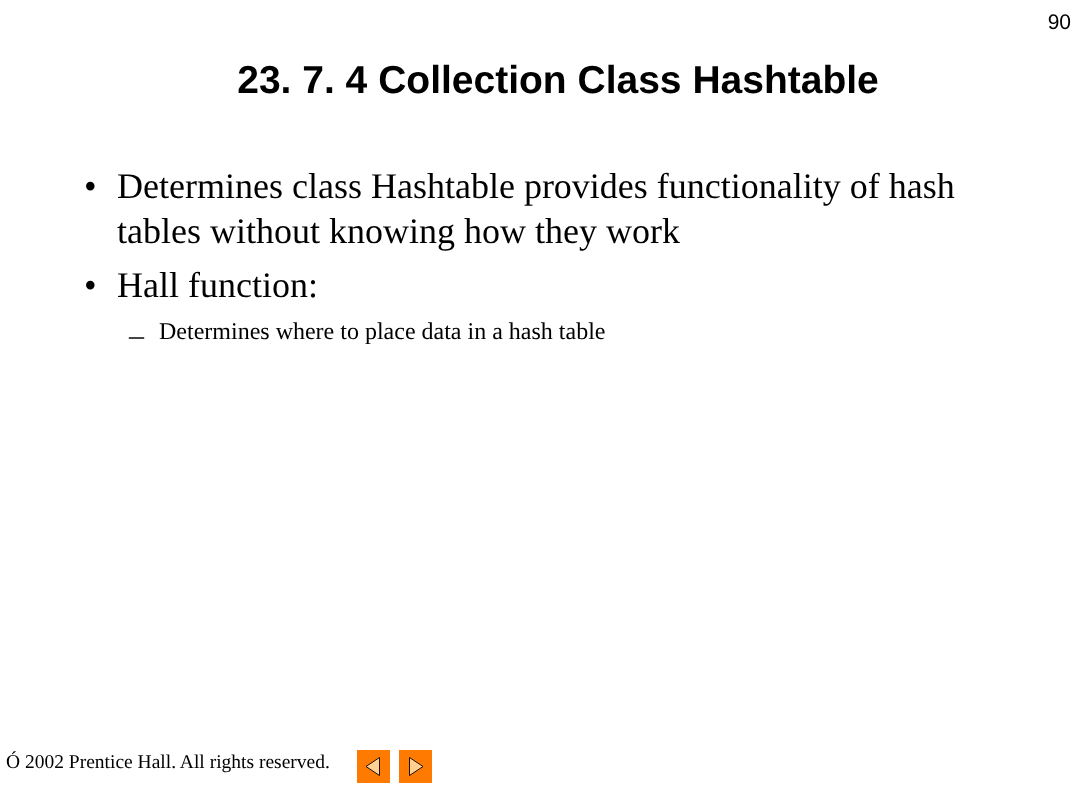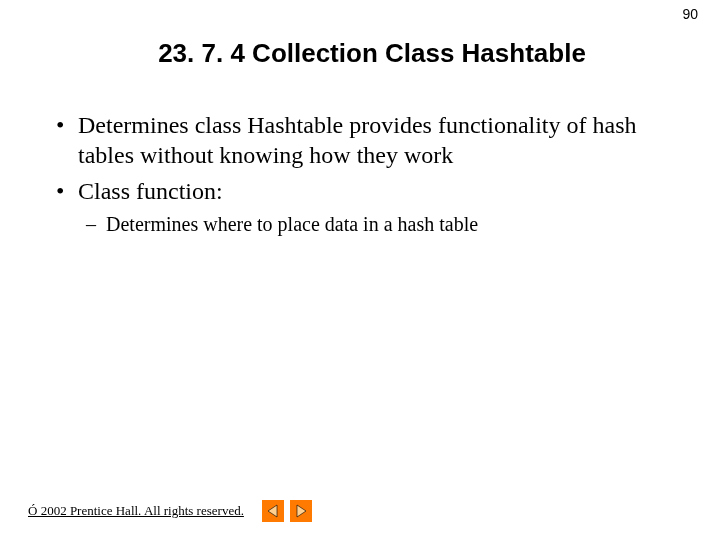--- a/index.html
+++ b/index.html
@@ -1,45 +1,45 @@
 <!DOCTYPE html>
 <html><head>
 <meta charset="utf-8">
 <style>
   * { margin: 0; padding: 0; box-sizing: border-box; }
   html, body { width: 720px; height: 540px; background: #fff; font-family: "Times New Roman", Times, serif; color: #000; }
   .slide { position: relative; width: 720px; height: 540px; }
-  .page-number { position: absolute; top: 6px; right: 22px; font-family: Arial, Helvetica, sans-serif; font-size: 14px; }
+  .page-number { position: absolute; top: 6px; right: 6px; font-family: Arial, Helvetica, sans-serif; font-size: 14px; }
   .title { position: absolute; top: 38px; left: 12px; width: 720px; text-align: center; font-family: Arial, Helvetica, sans-serif; font-weight: bold; font-size: 26px; }
   .body { position: absolute; top: 110px; left: 50px; width: 620px; }
   .bullet1 { position: relative; padding-left: 28px; font-size: 24px; line-height: 1.25; margin-bottom: 6px; }
   .bullet1::before { content: "•"; position: absolute; left: 6px; top: 0; font-size: 24px; }
-  .bullet2 { position: relative; padding-left: 56px; font-size: 20px; line-height: 1.25; margin-top: 6px; }
+  .bullet2 { position: relative; padding-left: 56px; font-size: 16px; line-height: 1.25; margin-top: 6px; }
   .bullet2::before { content: "–"; position: absolute; left: 36px; top: 0; font-size: 20px; }
-  .footer { position: absolute; bottom: 18px; left: 28px; display: flex; align-items: center; gap: 18px; text-decoration: underline; }
+  .footer { position: absolute; bottom: 18px; left: 4px; display: flex; gap: 18px; }
   .copyright { font-family: "Times New Roman", Times, serif; font-size: 13px; white-space: nowrap; }
   .nav-buttons { display: flex; gap: 6px; }
   .nav-btn { width: 22px; height: 22px; background: #ff7a00; display: flex; align-items: center; justify-content: center; cursor: pointer; }
   .nav-btn svg { display: block; }
 </style>
 </head>
 <body>
 
 <div class="slide">
 
   <div class="page-number">90</div>
 
   <div class="title">23. 7. 4 Collection Class Hashtable</div>
 
   <div class="body">
     <div class="bullet1">
       <span>Determines class </span><span style="">Hashtable</span><span> provides functionality of hash tables without knowing how they work</span>
     </div>
     <div class="bullet1">
-      <span>Class function:</span>
+      <span>Hall function:</span>
     </div>
     <div class="bullet2">
       <span>Determines where to place data in a hash table</span>
     </div>
   </div>
 
   <div class="footer">
     <div class="copyright">Ó 2002 Prentice Hall. All rights reserved.</div>
     <div class="nav-buttons">
       <div class="nav-btn" title="previous-slide">

